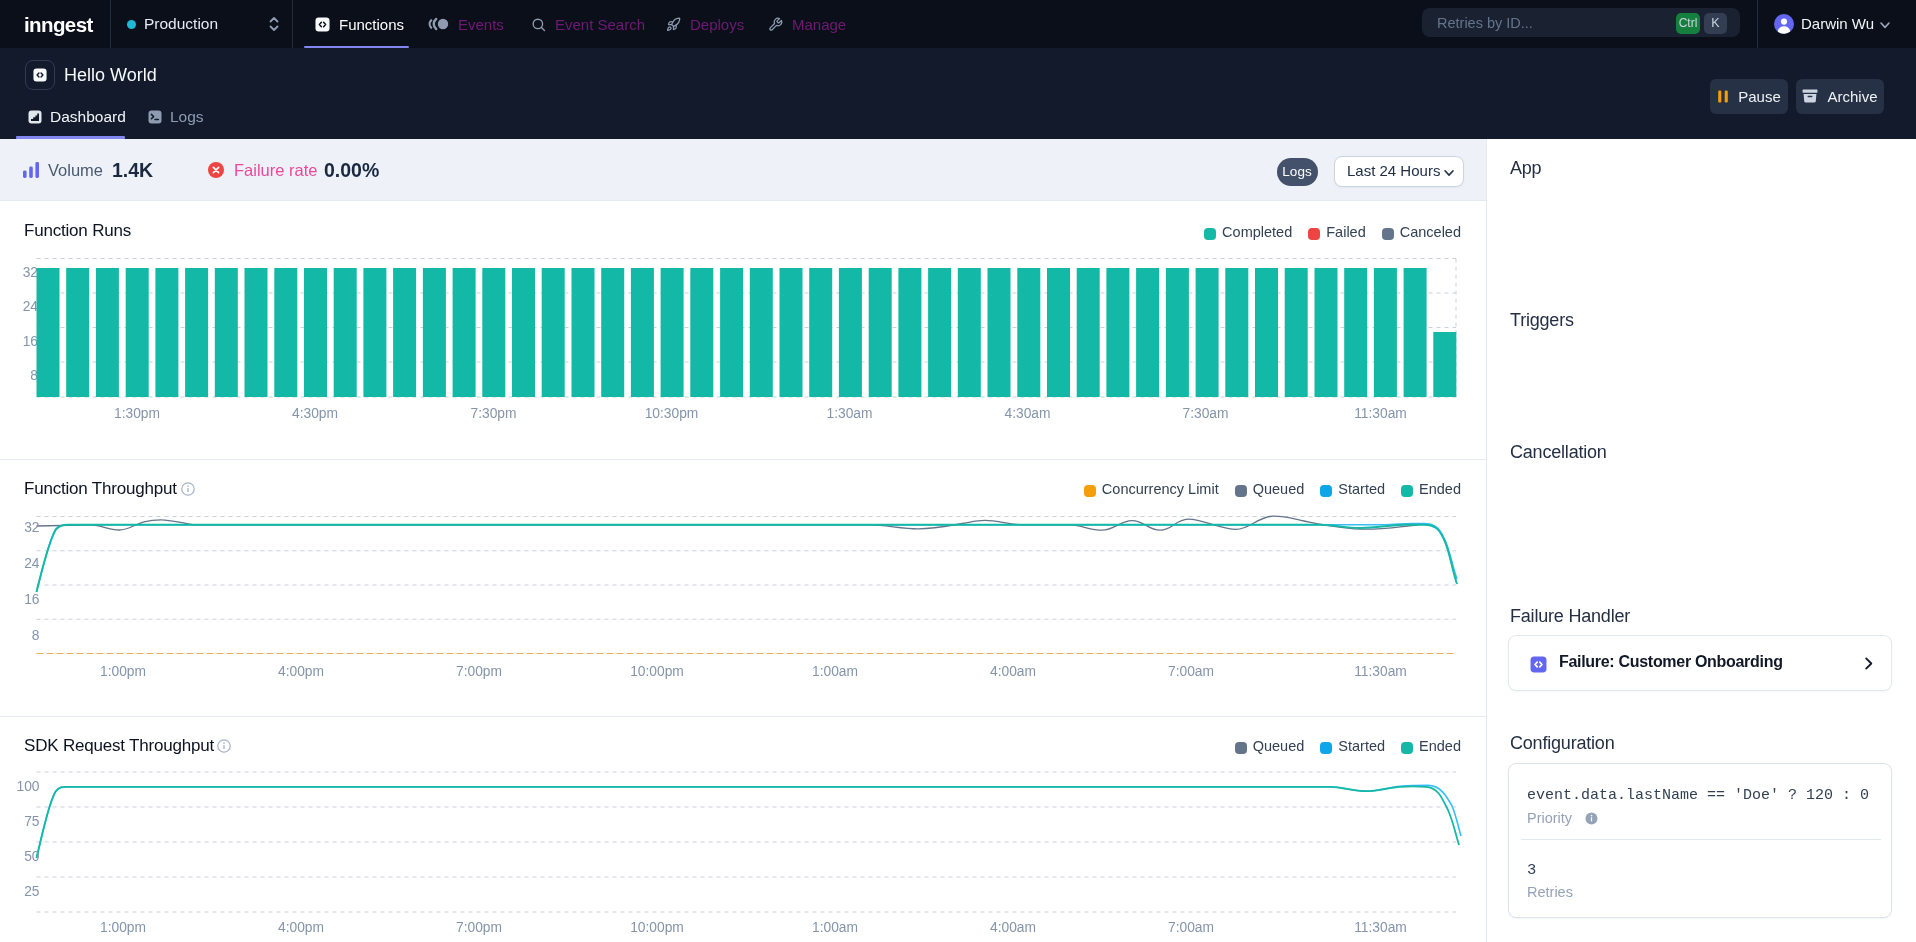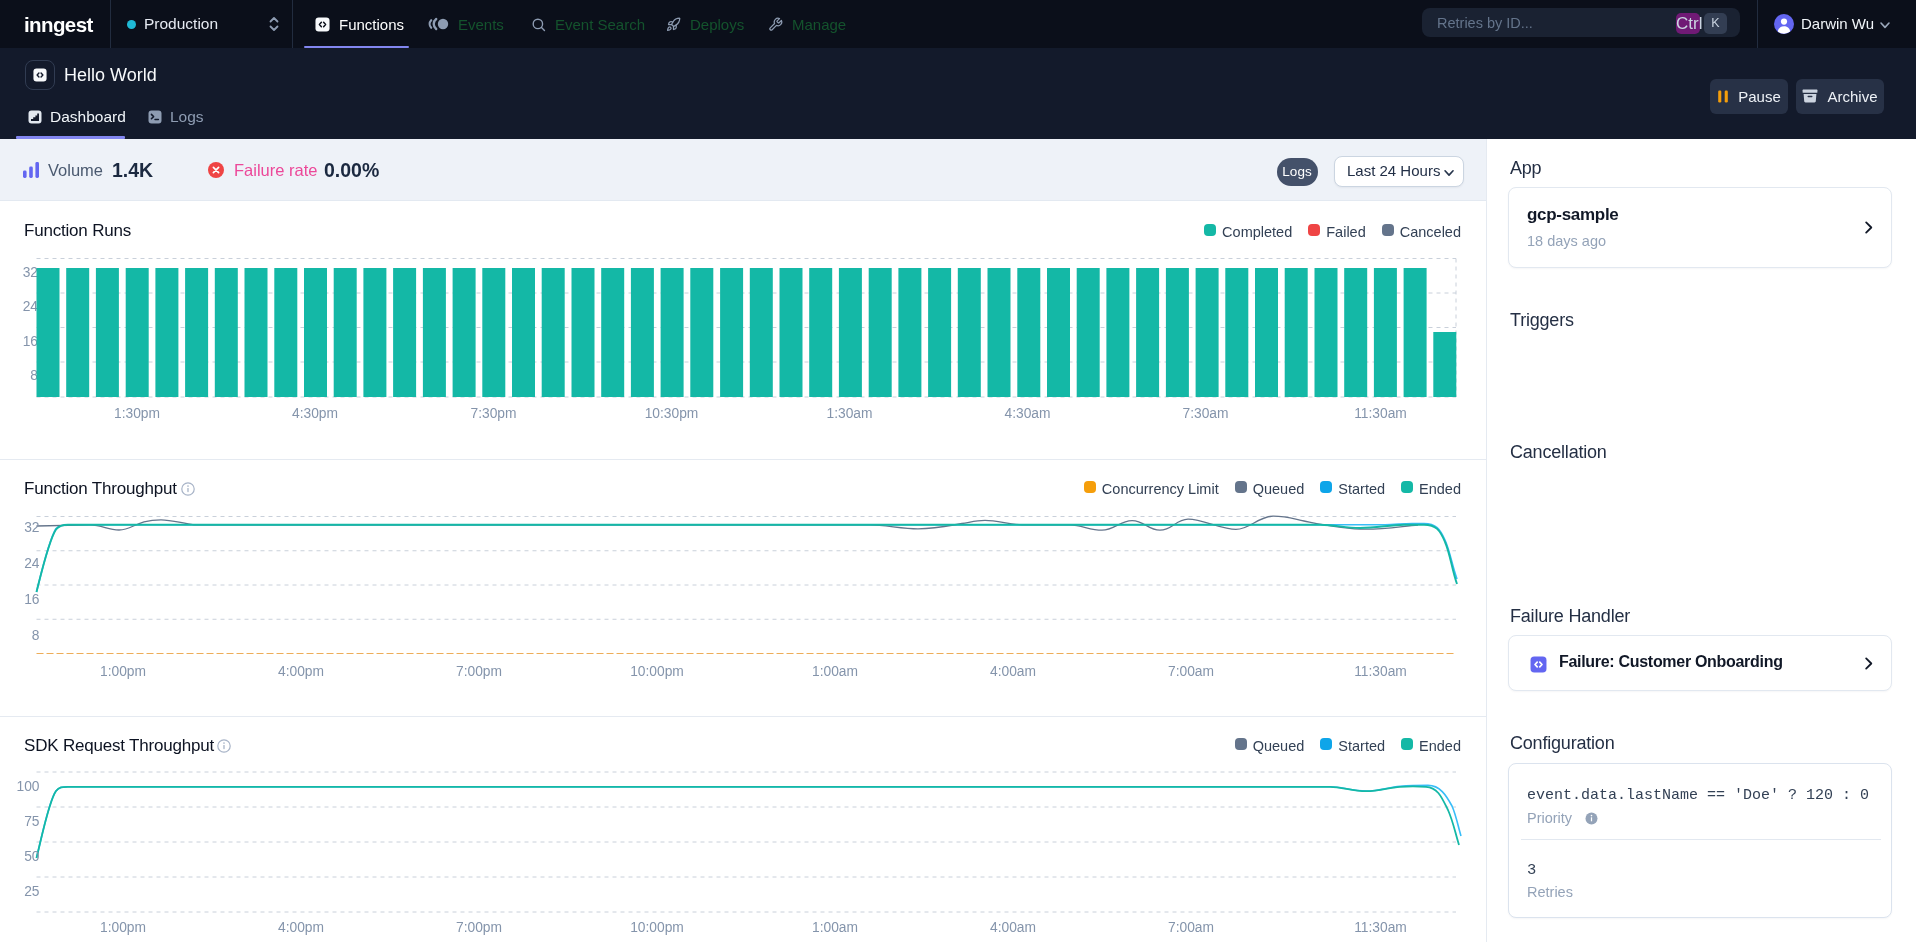--- a/index.html
+++ b/index.html
@@ -5,35 +5,35 @@
 * { margin:0; padding:0; box-sizing:border-box; }
 html,body { width:1916px; height:942px; overflow:hidden; background:#fff;
   font-family:"Liberation Sans",sans-serif; -webkit-font-smoothing:antialiased; }
 .abs { position:absolute; }
 .page { position:relative; width:1916px; height:942px; }
 
 
 .navbar { left:0; top:0; width:1916px; height:48px; background:#0b0f1a; }
 .nav-sep { top:0; width:1px; height:48px; background:#222c3f; }
 .logo { left:24px; top:12.5px; font-size:20.5px; font-weight:bold; color:#fff; letter-spacing:-0.6px; }
-.navtab { top:0; height:48px; display:flex; align-items:center; gap:9px; color:#14532d; font-size:15px; }
+.navtab { top:0; height:48px; display:flex; align-items:center; gap:9px; color:#701a75; font-size:15px; }
 .navtab.active { color:#fff; }
 .tab-underline { background:#8286f0; height:2.5px; top:45.5px; border-radius:1px; }
 
 
 .header { left:0; top:48px; width:1916px; height:90.5px; background:#131a2b; }
 .hbtn { top:78.5px; height:35px; background:#273146; border:none; border-radius:6px;
   color:#eef2f7; font-size:15px; display:flex; align-items:center; justify-content:center; gap:9px; }
 
 
 .stats { left:0; top:138.5px; width:1486px; height:62px; background:#eef2f8; border-bottom:1px solid #e3e9f1; }
 
 .sect-title { font-size:17px; font-weight:400; color:#0d1322; letter-spacing:-0.2px; }
 .legend { display:flex; align-items:center; gap:16px; color:#334155; transform:translateY(-50%); }
-.litem { display:flex; align-items:flex-start; gap:6px; white-space:nowrap; }
+.litem { display:flex; align-items:flex-end; gap:6px; white-space:nowrap; }
 .ldot { width:12px; height:12px; border-radius:4px; display:inline-block; }
 
 .divider { left:0; width:1486px; height:1px; background:#e5eaf1; }
 
 
 .sidebar-border { left:1486px; top:138.5px; width:1px; height:803.5px; background:#e5eaf1; }
 .sb-h { left:1510px; font-size:18px; font-weight:400; color:#242f44; letter-spacing:-0.2px; }
 .card { left:1508px; width:384px; background:#fff; border:1px solid #e2e8f0; border-radius:8px;
   box-shadow:0 1px 2px rgba(15,23,42,0.04); }
 .mono { font-family:"Liberation Mono",monospace; }
@@ -83,21 +83,21 @@
       </svg>
     Deploys</div>
   <div class="abs navtab" style="left:768px">
     <svg width="15" height="15" viewBox="0 0 24 24" fill="none" stroke="#8e9cb2" stroke-width="2" stroke-linecap="round" stroke-linejoin="round">
         <path d="M14.7 6.3a1 1 0 0 0 0 1.4l1.6 1.6a1 1 0 0 0 1.4 0l3.77-3.77a6 6 0 0 1-7.94 7.94l-6.91 6.91a2.12 2.12 0 0 1-3-3l6.91-6.91a6 6 0 0 1 7.94-7.94l-3.76 3.76z"></path>
       </svg>
     Manage</div>
 
   <div class="abs" style="left:1422px;top:8px;width:318px;height:29px;background:#1a2232;border-radius:8px"></div>
   <div class="abs" style="left:1437px;top:15px;font-size:14.5px;color:#64748b">Retries by ID...</div>
-  <div class="abs" style="left:1676px;top:12.5px;width:24px;height:21px;background:#701a75;border-radius:5px;color:#cbd5e1;font-size:17px;text-align:center;line-height:21px">Ctrl</div>
+  <div class="abs" style="left:1676px;top:12.5px;width:24px;height:21px;background:#15803d;border-radius:5px;color:#cbd5e1;font-size:12px;text-align:center;line-height:21px">Ctrl</div>
   <div class="abs" style="left:1704px;top:12.5px;width:23px;height:21px;background:#333e53;border-radius:5px;color:#cbd5e1;font-size:12.5px;text-align:center;line-height:21px">K</div>
   <div class="abs nav-sep" style="left:1757px"></div>
   <svg class="abs" style="left:1774px;top:14px" width="20" height="20" viewBox="0 0 20 20">
     <circle cx="10" cy="10" r="10" fill="#6366f1"></circle>
     <circle cx="10" cy="7.6" r="3.1" fill="#fff"></circle>
     <path d="M3.8 17.5 C4.4 13.9 7 12.3 10 12.3 C13 12.3 15.6 13.9 16.2 17.5 A 10 10 0 0 1 3.8 17.5 Z" fill="#fff"></path>
   </svg>
   <div class="abs" style="left:1801px;top:15px;font-size:15px;color:#f1f5f9">Darwin Wu</div>
   <svg class="abs" style="left:1878px;top:18px" width="14" height="14" viewBox="0 0 14 14">
     <path d="M3 5 L7 9.4 L11 5" stroke="#9aa7ba" stroke-width="1.6" fill="none" stroke-linecap="round" stroke-linejoin="round"></path>
@@ -301,27 +301,20 @@
 </svg>
   <div class="abs legend" style="right:455px;top:746px;font-size:14.5px">
       <span class="litem"><span class="ldot" style="background:#64748b"></span>Queued</span>
       <span class="litem"><span class="ldot" style="background:#0ea5e9"></span>Started</span>
       <span class="litem"><span class="ldot" style="background:#14b8a6"></span>Ended</span>
     </div>
 
   <div class="abs sidebar-border"></div>
 
   <div class="abs sb-h" style="top:158px">App</div>
-  <div class="abs card" style="top:187px;height:81px">
-    <div class="abs" style="left:18px;top:17px;font-size:17px;font-weight:600;color:#111827;letter-spacing:-0.3px">gcp-sample</div>
-    <div class="abs" style="left:18px;top:45px;font-size:14.5px;color:#94a3b8">18 days ago</div>
-    <svg class="abs" style="left:352px;top:32px" width="15" height="15" viewBox="0 0 16 16">
-<path d="M5.5 2.5 L11 8 L5.5 13.5" stroke="#111827" stroke-width="1.9" fill="none" stroke-linecap="round" stroke-linejoin="round"></path>
-</svg>
-  </div>
 
   <div class="abs sb-h" style="top:310px">Triggers</div>
 
   <div class="abs sb-h" style="top:441.5px">Cancellation</div>
 
   <div class="abs sb-h" style="top:606px">Failure Handler</div>
   <div class="abs card" style="top:635px;height:56px">
     <svg class="abs" style="left:21px;top:19.5px" width="17" height="17" viewBox="0 0 16 16">
 <rect x="0.5" y="0.5" width="15" height="15" rx="3.5" fill="#6366f1"></rect>
 <path d="M6.8 5.7 L4.7 8 L6.8 10.3 M9.2 5.7 L11.3 8 L9.2 10.3" stroke="#fff" stroke-width="1.6" fill="none" stroke-linecap="round" stroke-linejoin="round"></path>

